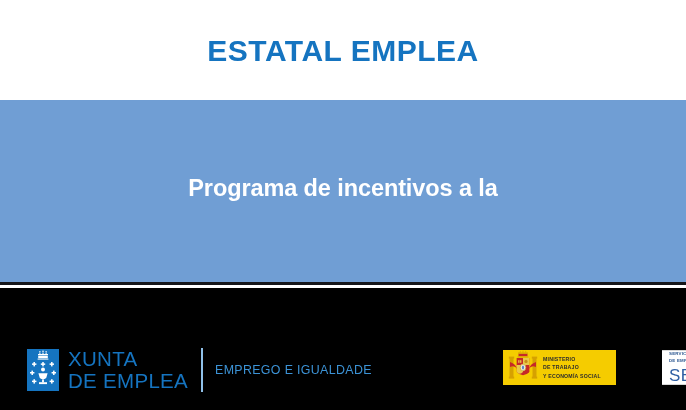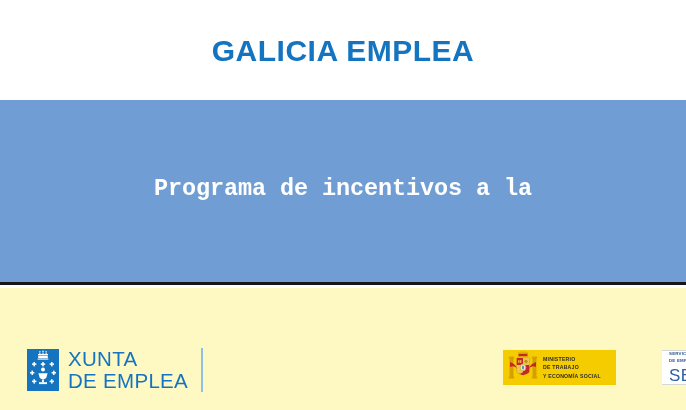--- a/index.html
+++ b/index.html
@@ -47,37 +47,37 @@
     background: #709ed4;
     border-bottom: 3px solid #15161a;
     box-sizing: border-box;
     display: flex;
     align-items: center;
     justify-content: center;
   }
   .banner-text {
     text-align: center;
     color: #ffffff;
-    font-family: Liberation Mono, monospace;
+    font-family: Liberation Sans, sans-serif;
     font-weight: bold;
     font-size: 23.5px;
     line-height: 1.42;
     letter-spacing: -0.1px;
     padding-bottom: 4px;
   }
   .banner-line { display: block; white-space: nowrap; }
 
   
   .footer {
     position: absolute;
     top: 288px;
     left: 0;
     width: 686px;
     height: 122px;
-    background: #fef9c3;
+    background: #000000;
   }
 
   
   .xunta-logo {
     position: absolute;
     left: 27px;
     top: 60px;
     display: flex;
     align-items: center;
   }
@@ -182,21 +182,21 @@
     font-weight: 400;
     letter-spacing: 0.4px;
     line-height: 1;
     margin-top: 2px;
   }
 </style>
 </head>
 <body>
 
 <div class="header">
-  <div class="header-title">GALICIA EMPLEA</div>
+  <div class="header-title">ESTATAL EMPLEA</div>
 </div>
 
 <div class="banner">
   <div class="banner-text">
     <span class="banner-line">Programa de incentivos a la</span>
   </div>
 </div>
 
 <div class="footer">
 
@@ -252,20 +252,21 @@
     </div>
 
     <div class="xunta-wordmark">
       <span class="l1">XUNTA</span>
       <span class="l2">DE EMPLEA</span>
     </div>
 
     <div class="logo-divider"></div>
 
     <div class="conselleria">
+      <span>EMPREGO E IGUALDADE</span>
     </div>
   </div>
 
   <div class="gov-logos">
 
     <div class="ministerio-box">
       <div class="esp-arms">
         <svg width="30" height="36" viewBox="0 0 30 36" xmlns="http://www.w3.org/2000/svg">
 
           <g>

